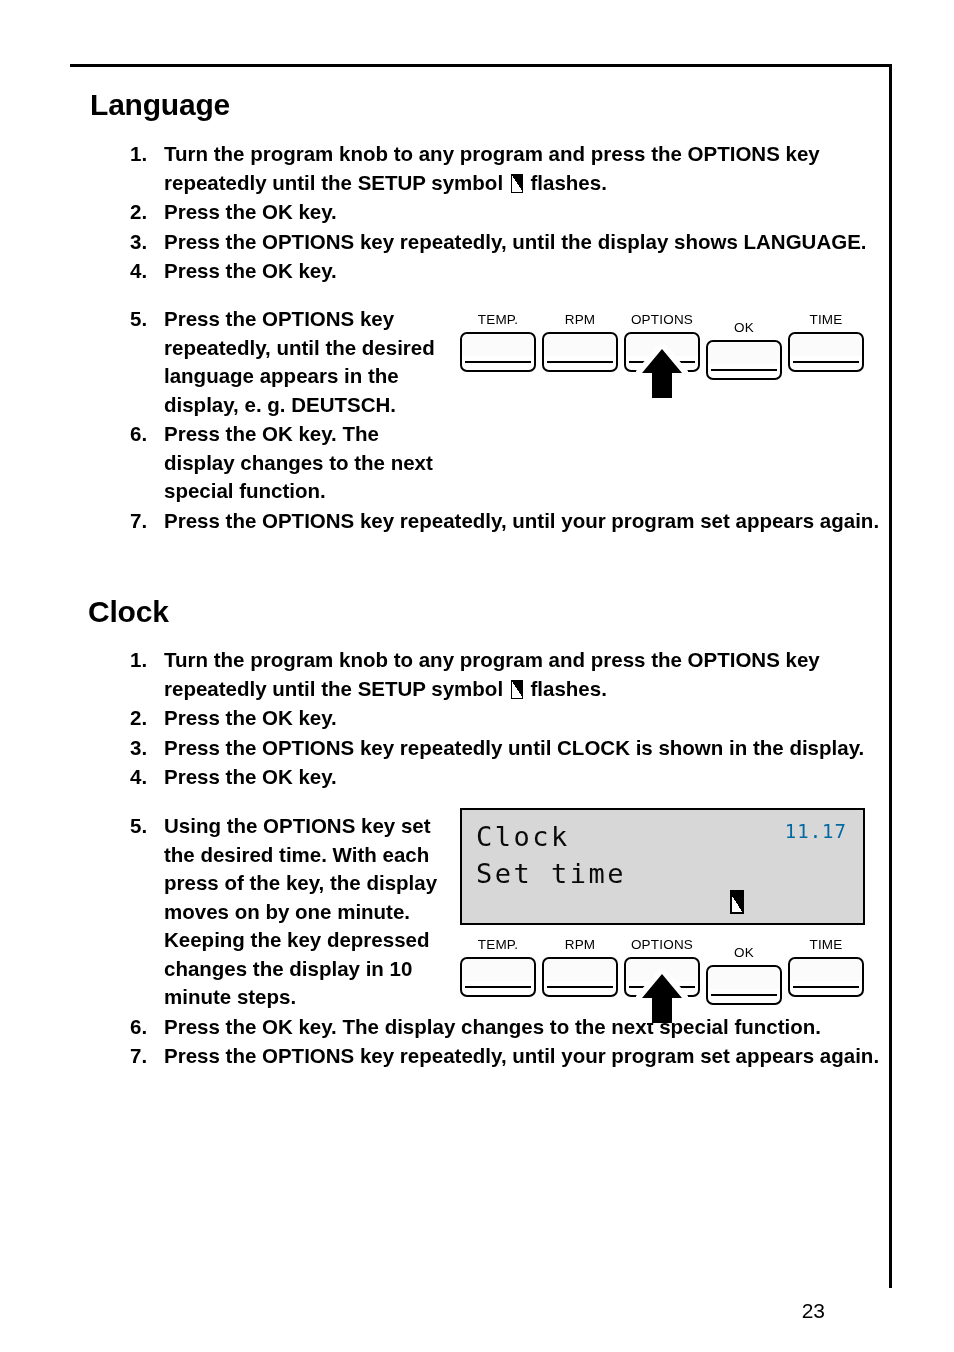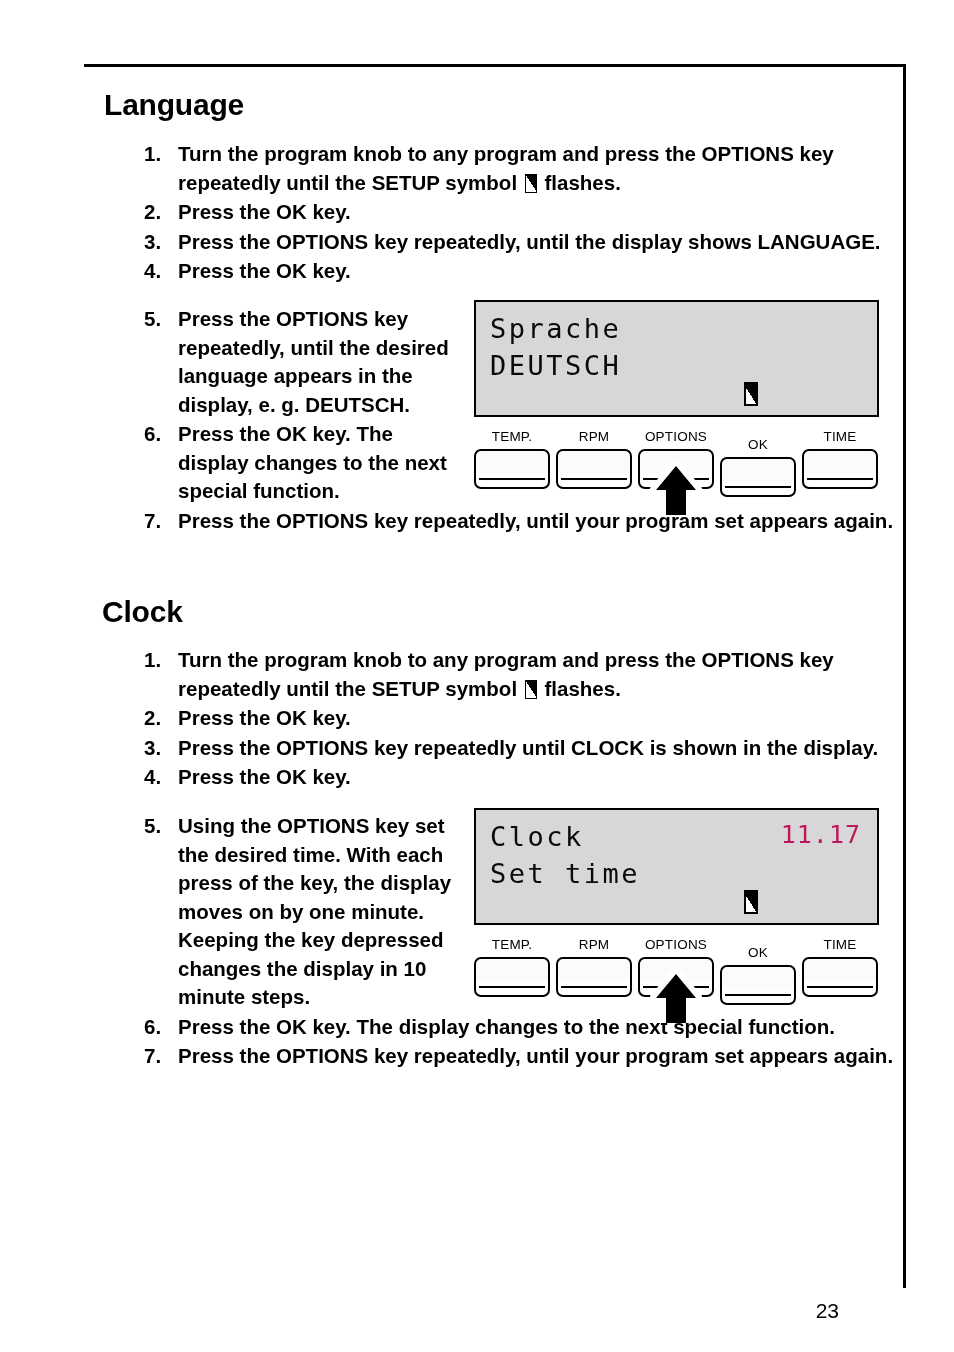--- a/index.html
+++ b/index.html
@@ -11,21 +11,21 @@
     width: 954px;
     height: 1352px;
     position: relative;
     font-family: "Liberation Sans", sans-serif;
     color: #000000;
     overflow: hidden;
   }
 
   .page {
     position: absolute;
-    left: 16px; top: 0;
+    left: 2px; top: 0;
     width: 886px;
     height: 1352px;
   }
 
   
   .rule-top {
     position: absolute;
     left: 68px;
     top: 64px;
     width: 822px;
@@ -137,23 +137,23 @@
     line-height: 1;
   }
   .lcd-l1 { left: 14px; top: 13px; }
   .lcd-l2 { left: 14px; top: 50px; }
 
   .lcd-time {
     position: absolute;
     right: 16px;
     top: 12px;
     font-family: "DejaVu Sans Mono", monospace;
-    font-size: 25px;
+    font-size: 19px;
     letter-spacing: 1px;
-    color: #be185d;
+    color: #0369a1;
     line-height: 1;
   }
 
   .lcd-setup {
     position: absolute;
     left: 268px;
     top: 80px;
     width: 14px;
     height: 24px;
     border: 2px solid #000;
@@ -269,25 +269,20 @@
       <span class="num">6.</span>
       <span class="txt">Press the OK key. The display changes to the next special function.</span>
     </li>
     <li>
       <span class="num">7.</span>
       <span class="txt">Press the OPTIONS key repeatedly, until your program set appears again.</span>
     </li>
   </ol>
 
   <div class="panel" id="panel-language">
-    <div class="lcd">
-      <div class="lcd-line lcd-l1">Sprache</div>
-      <div class="lcd-line lcd-l2">DEUTSCH</div>
-      <div class="lcd-setup"></div>
-    </div>
     <div class="keyrow">
       <div class="key-label k0">TEMP.</div>
       <div class="key k0"></div>
       <div class="key-label k1">RPM</div>
       <div class="key k1"></div>
       <div class="key-label k2">OPTIONS</div>
       <div class="key k2"></div>
       <div class="key-label k3">OK</div>
       <div class="key k3"></div>
       <div class="key-label k4">TIME</div>

